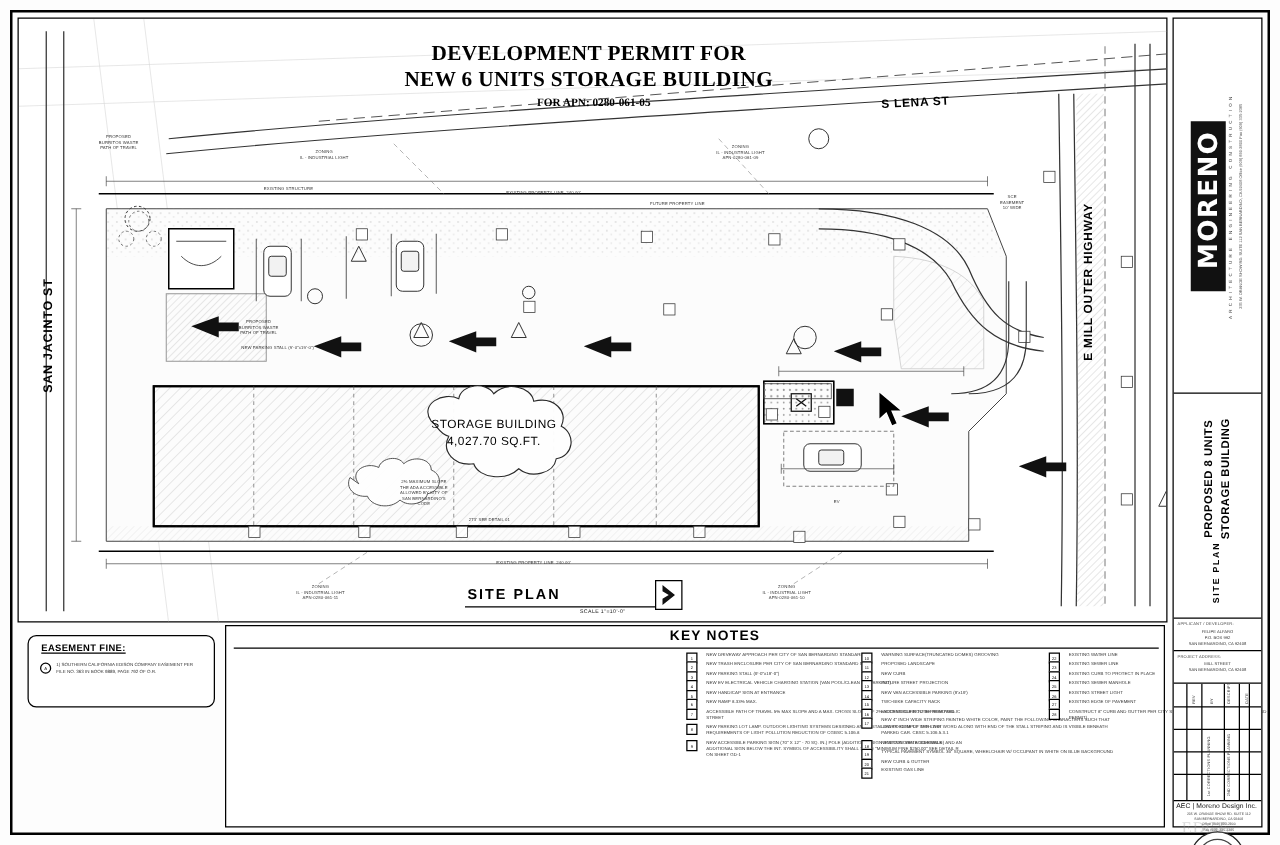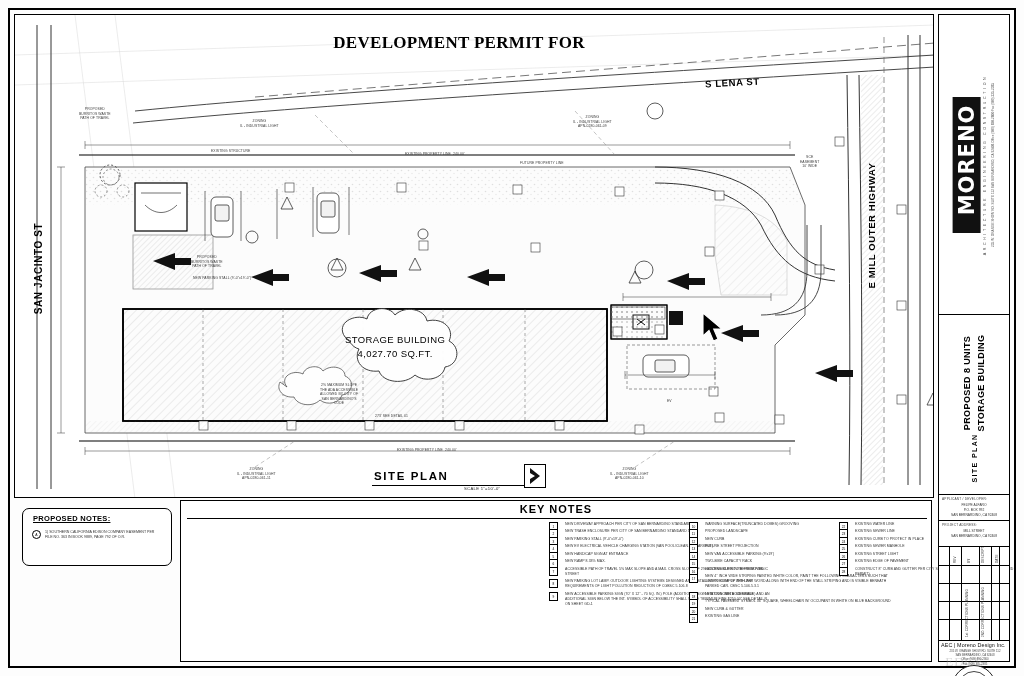--- a/index.html
+++ b/index.html
@@ -30,21 +30,21 @@
     width: 920px; height: 484px;
     background: #ffffff;
     border: 1px solid #000;
     overflow: hidden;
   }
   #drawing svg { position: absolute; left: 0; top: 0; }
 
   
   .main-title {
     position: absolute;
-    left: 284px; top: 18px;
+    left: 296px; top: 18px;
     width: 320px;
     text-align: center;
     font-family: "Liberation Serif", serif;
     font-weight: bold;
     font-size: 17px;
     line-height: 1.22;
     letter-spacing: .3px;
     color: #000;
     z-index: 40;
   }
@@ -182,21 +182,21 @@
   
   #keynotes {
     position: absolute;
     left: 180px; top: 500px;
     width: 752px; height: 162px;
     border: 1px solid #000;
     background: #fff;
   }
   #keynotes .kn-title {
     position: absolute;
-    left: 0; top: 2px;
+    left: 16px; top: 2px;
     width: 100%;
     text-align: center;
     font-size: 11px;
     font-weight: bold;
     letter-spacing: 1px;
     color: #000;
   }
   #keynotes .kn-rule {
     position: absolute;
     left: 6px; top: 17px;
@@ -629,21 +629,23 @@
 
       <g fill="none" stroke="#666" stroke-width="0.7">
         <circle cx="96" cy="162" r="8" stroke-dasharray="2 2"></circle>
         <circle cx="86" cy="176" r="6" stroke-dasharray="2 2"></circle>
         <circle cx="108" cy="176" r="6" stroke-dasharray="2 2"></circle>
       </g>
     </svg>
 
     <div class="main-title">
       <div>DEVELOPMENT PERMIT FOR</div>
+      <div>NEW 6 UNITS STORAGE BUILDING</div>
     </div>
+    <div class="main-subtitle">FOR APN: 0280-061-05</div>
 
     <div class="street-lbl st-lena">S LENA ST</div>
     <div class="street-lbl st-sanjacinto">SAN JACINTO ST</div>
     <div class="street-lbl st-mill">E MILL OUTER HIGHWAY</div>
 
     <div class="cloud-label">
       <div>STORAGE  BUILDING</div>
       <div>4,027.70 SQ.FT.</div>
     </div>
 
@@ -686,21 +688,21 @@
   <div class="siteplan-cap">SITE  PLAN</div>
   <div class="siteplan-rule"></div>
   <div class="siteplan-scale">SCALE 1"=10'-0"</div>
   <div class="north-arrow">
     <svg width="20" height="22" viewBox="0 0 20 22">
       <polygon points="5,3 15,11 5,19 5,14 10,11 5,8" fill="#111"></polygon>
     </svg>
   </div>
 
   <div id="easement">
-    <div class="title">PROPOSED NOTES:</div>
+    <div class="title">EASEMENT FINE:</div>
     <div class="bullet">A</div>
     <div class="body">1) SOUTHERN CALIFORNIA EDISON COMPANY EASEMENT PER FILE NO. 363 IN BOOK 9889, PAGE 792 OF O.R.</div>
   </div>
 
   <div id="keynotes">
     <div class="kn-title">KEY NOTES</div>
     <div class="kn-rule"></div>
     <div class="kn-col c1" id="kn-col-1">
         <div class="kn-item"><span class="kn-num">1</span><span>NEW DRIVEWAY APPROACH PER CITY OF SAN BERNARDINO STANDARD 204</span></div>
         <div class="kn-item"><span class="kn-num">2</span><span>NEW TRASH ENCLOSURE PER CITY OF SAN BERNARDINO STANDARD 508</span></div>

